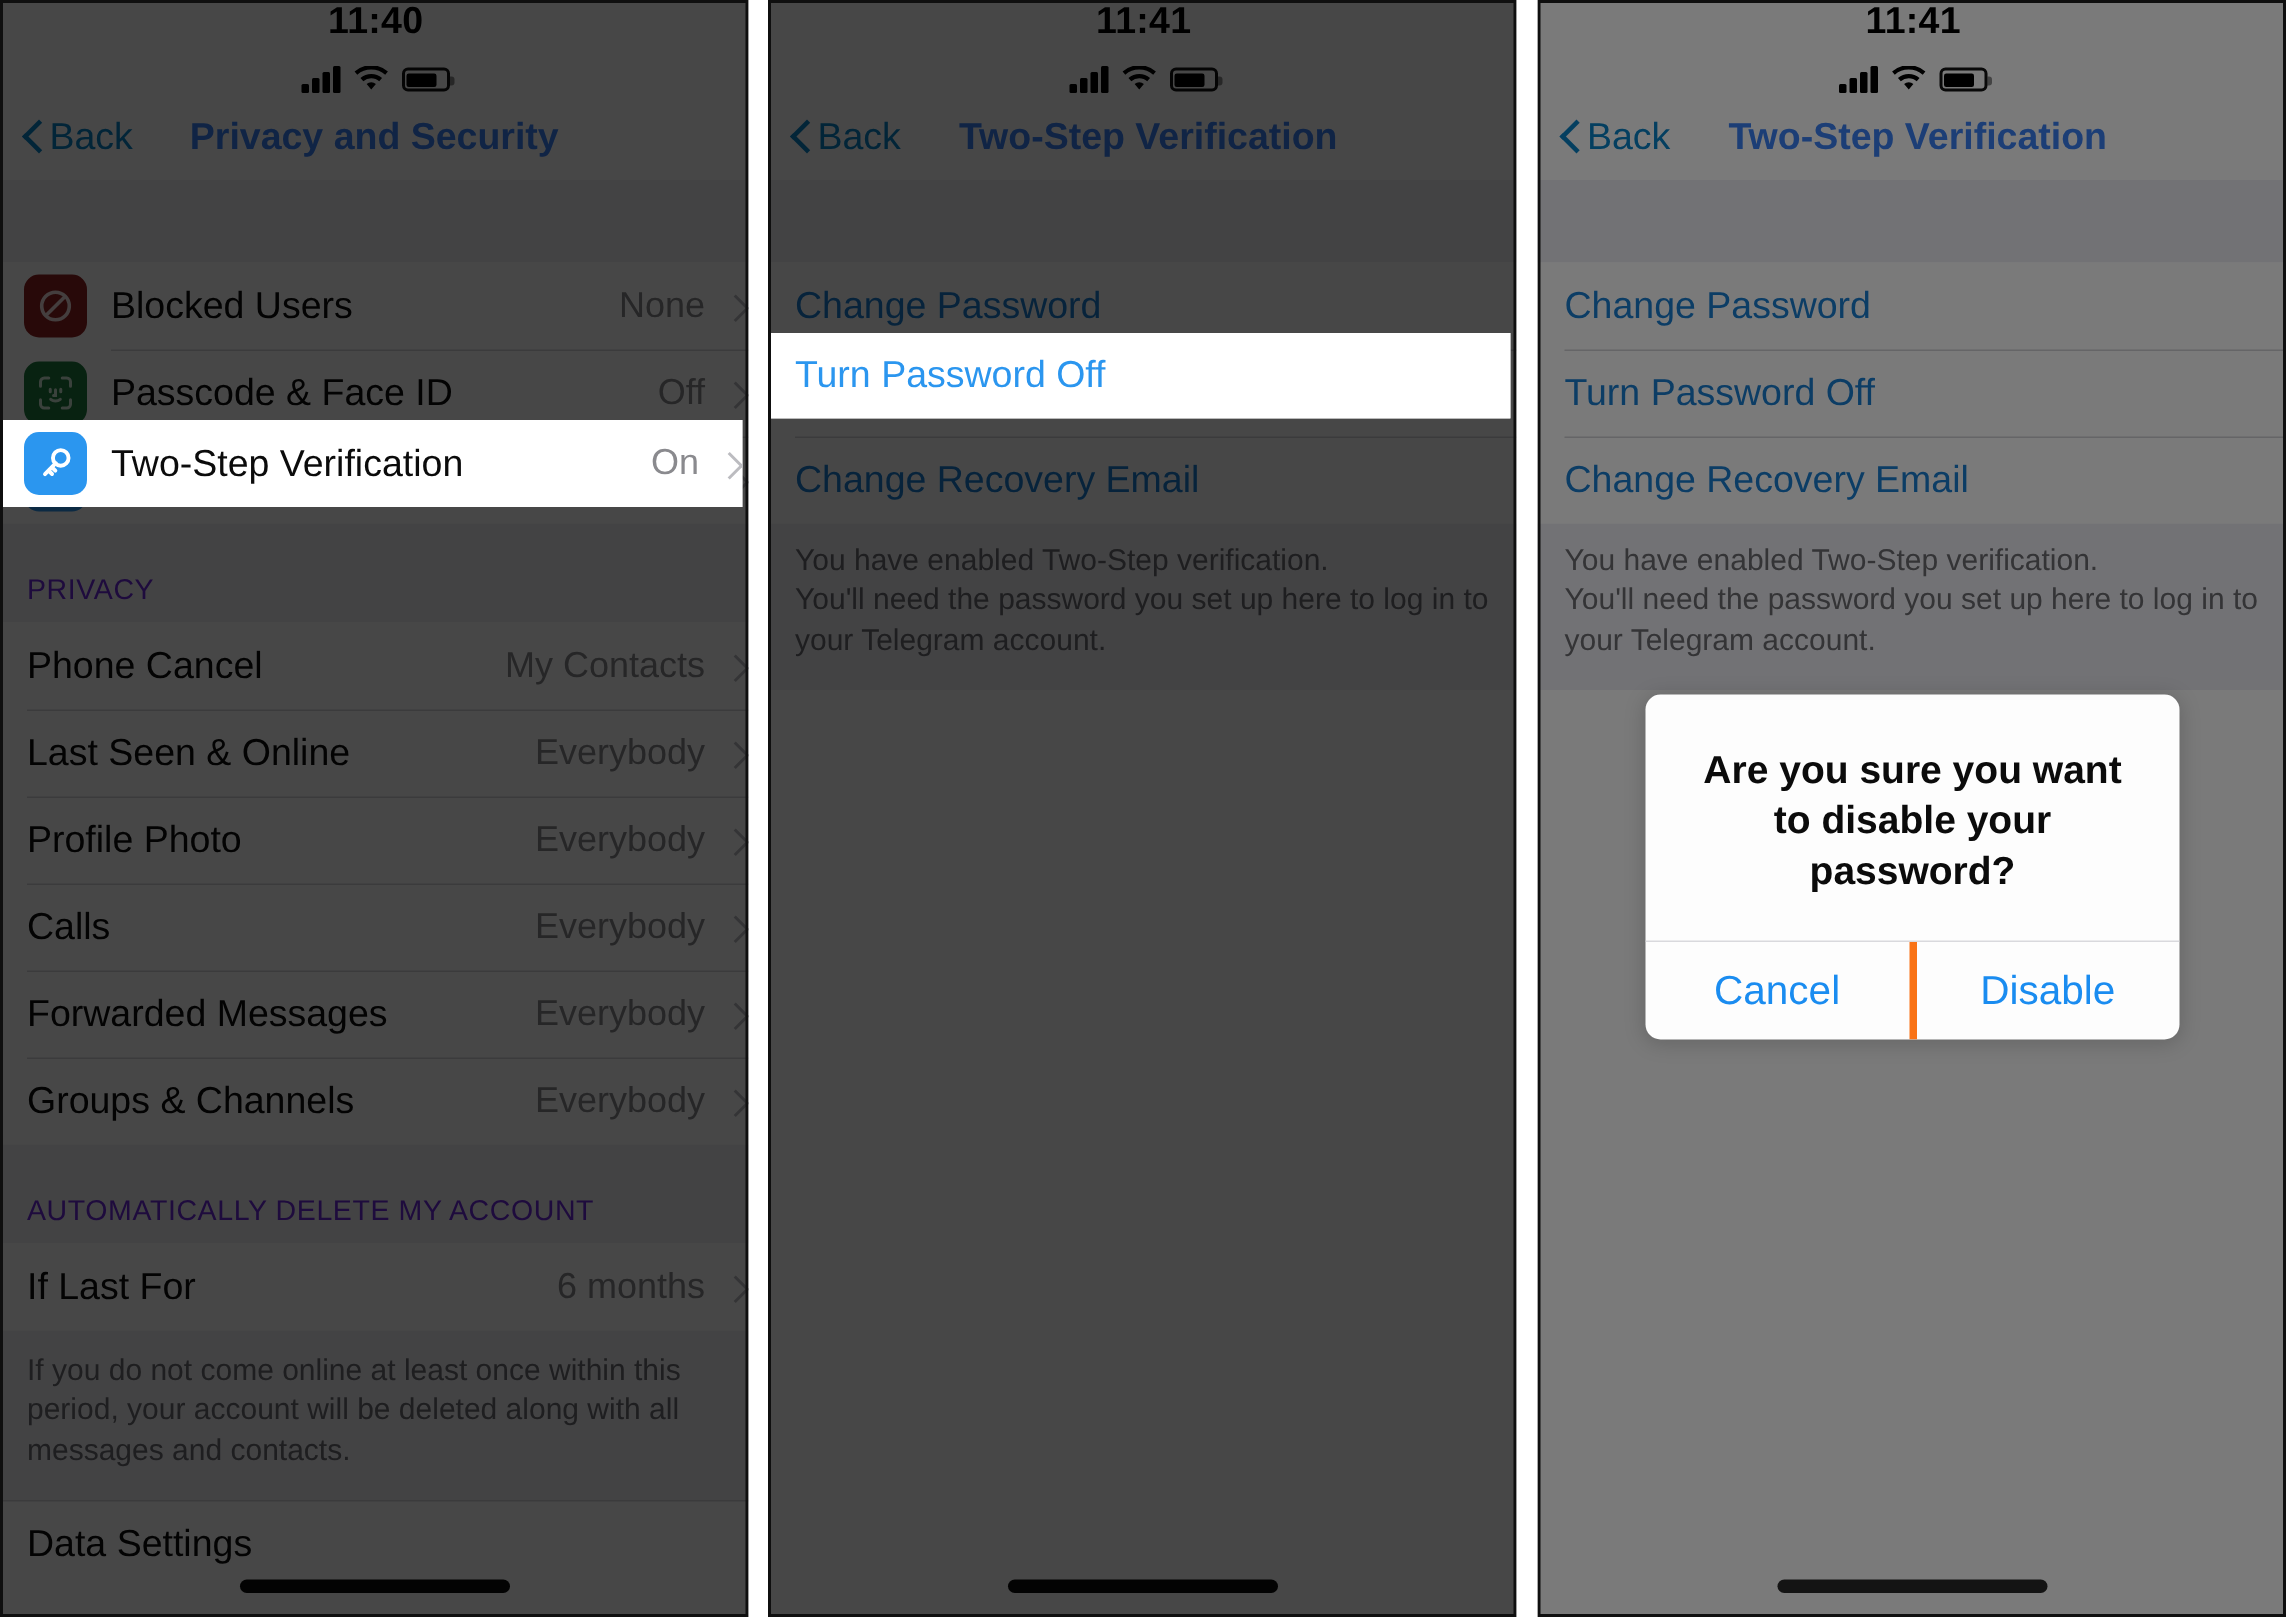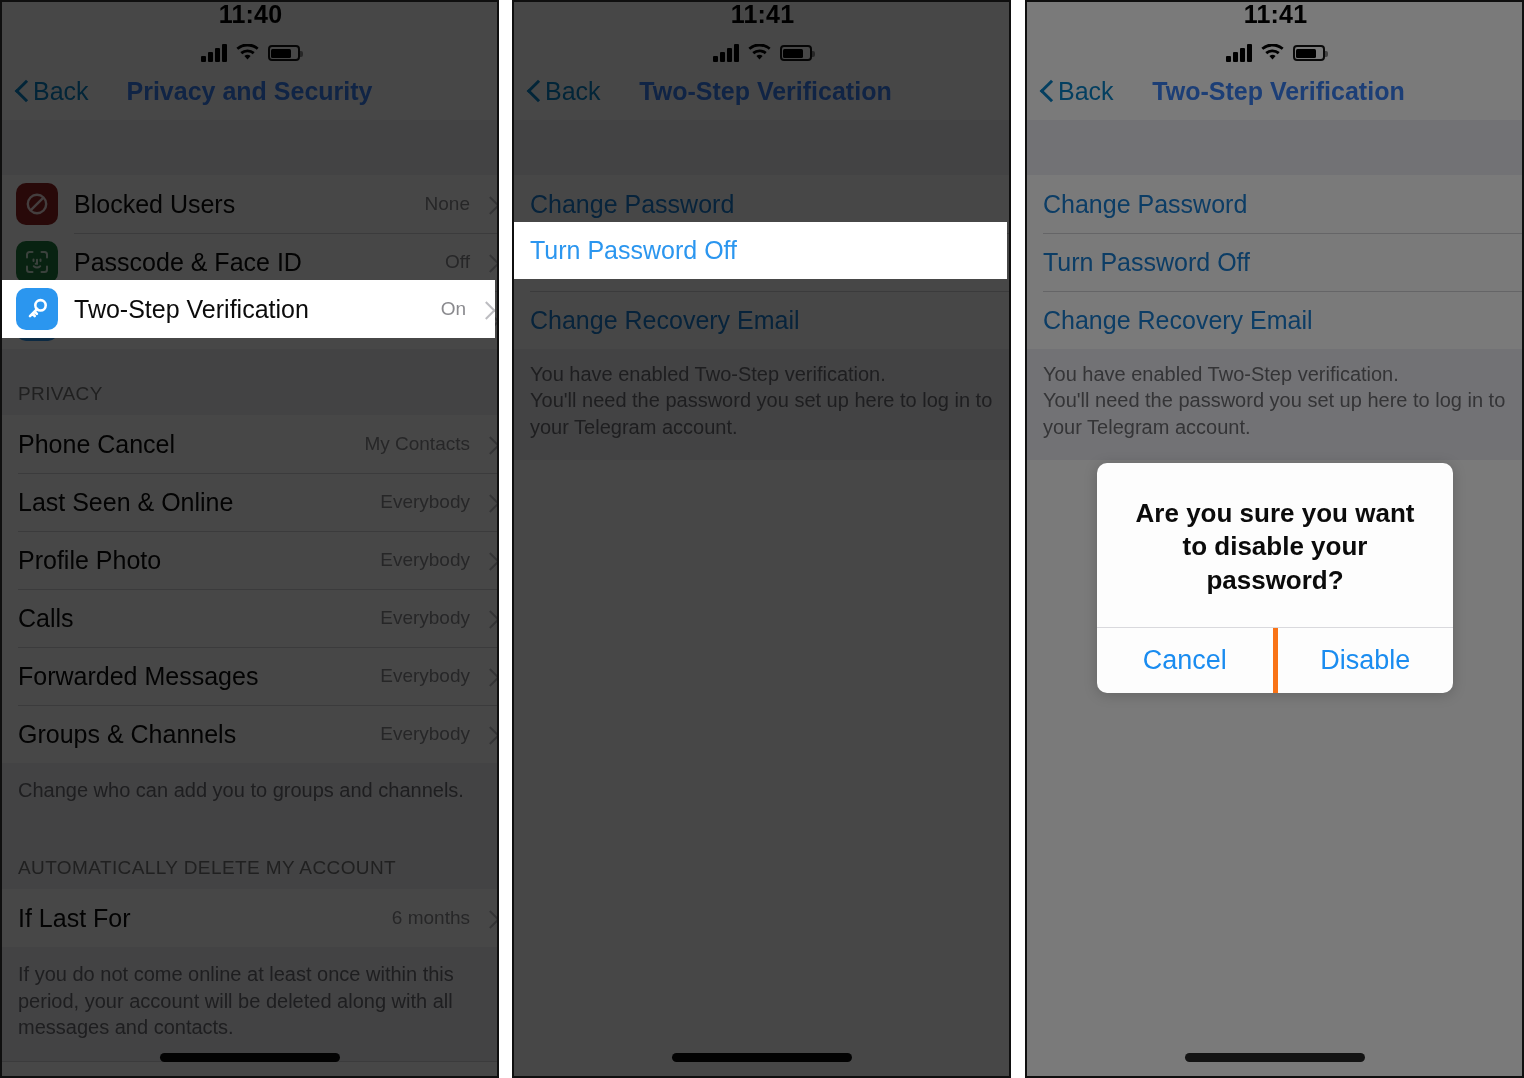--- a/index.html
+++ b/index.html
@@ -147,21 +147,21 @@
   }
   .app-ic svg { display:block; }
 
   .row-label {
     font-size: 25px;
     color: #0b0b0b;
     white-space: nowrap;
   }
   .row-value {
     margin-left: auto;
-    font-size: 19px;
+    font-size: 24px;
     color: #8a8a8e;
     white-space: nowrap;
   }
   .chev-right {
     margin-left: 14px;
     width: 11px; height: 19px;
     position: relative;
     flex: 0 0 auto;
   }
   .chev-right::before {
@@ -171,21 +171,21 @@
     border-right: 2.6px solid #bcbcc0;
     border-top: 2.6px solid #bcbcc0;
     transform: rotate(45deg);
   }
 
   .row-link .row-label { color: #1a7fd4; }
 
   .sec-hdr {
     background: #efeff4;
     font-size: 19px;
-    color: #737373;
+    color: #6d28d9;
     letter-spacing: 0.4px;
     padding: 34px 18px 10px 18px;
   }
   .foot {
     background: #efeff4;
     font-size: 20px;
     line-height: 1.32;
     color: #6d6d72;
     padding: 14px 18px 20px 18px;
   }
@@ -365,21 +365,20 @@
             <span class="row-value">Everybody</span>
             <span class="chev-right"></span>
           </div>
           <div class="row">
             <span class="row-label">Groups &amp; Channels</span>
             <span class="row-value">Everybody</span>
             <span class="chev-right"></span>
           </div>
         </div>
 
-        <div class="foot">Change who can add you to groups and channels.</div>
 
         <div class="sec-hdr">AUTOMATICALLY DELETE MY ACCOUNT</div>
 
         <div class="group">
           <div class="row">
             <span class="row-label">If Last For</span>
             <span class="row-value">6 months</span>
             <span class="chev-right"></span>
           </div>
         </div>

